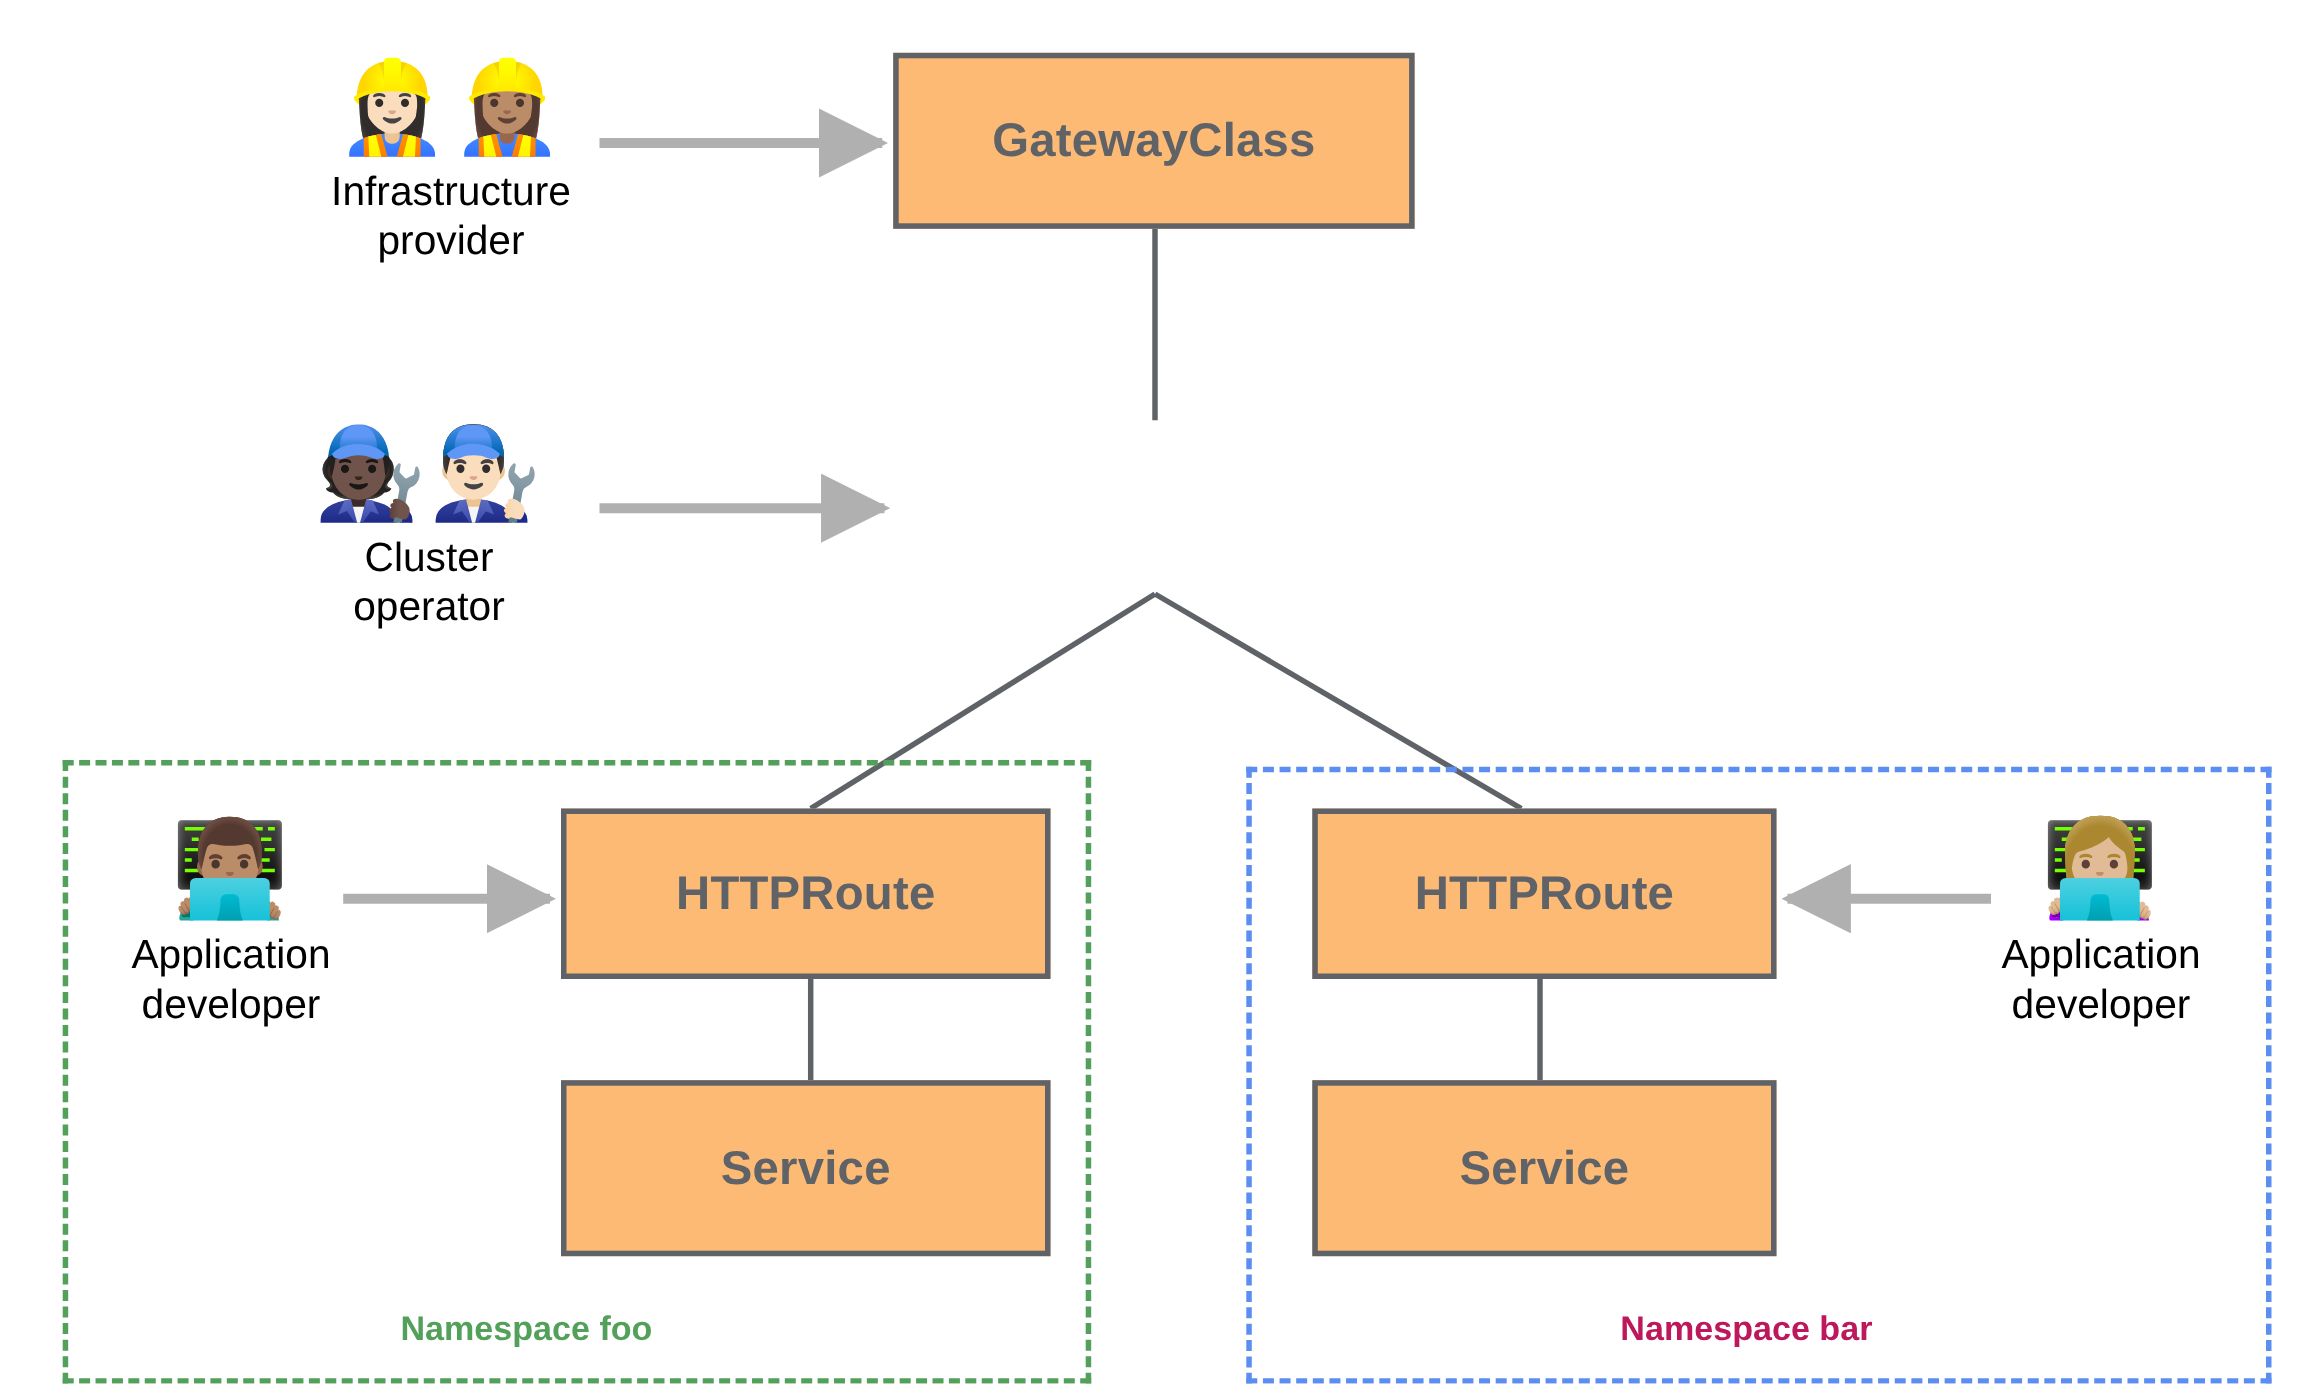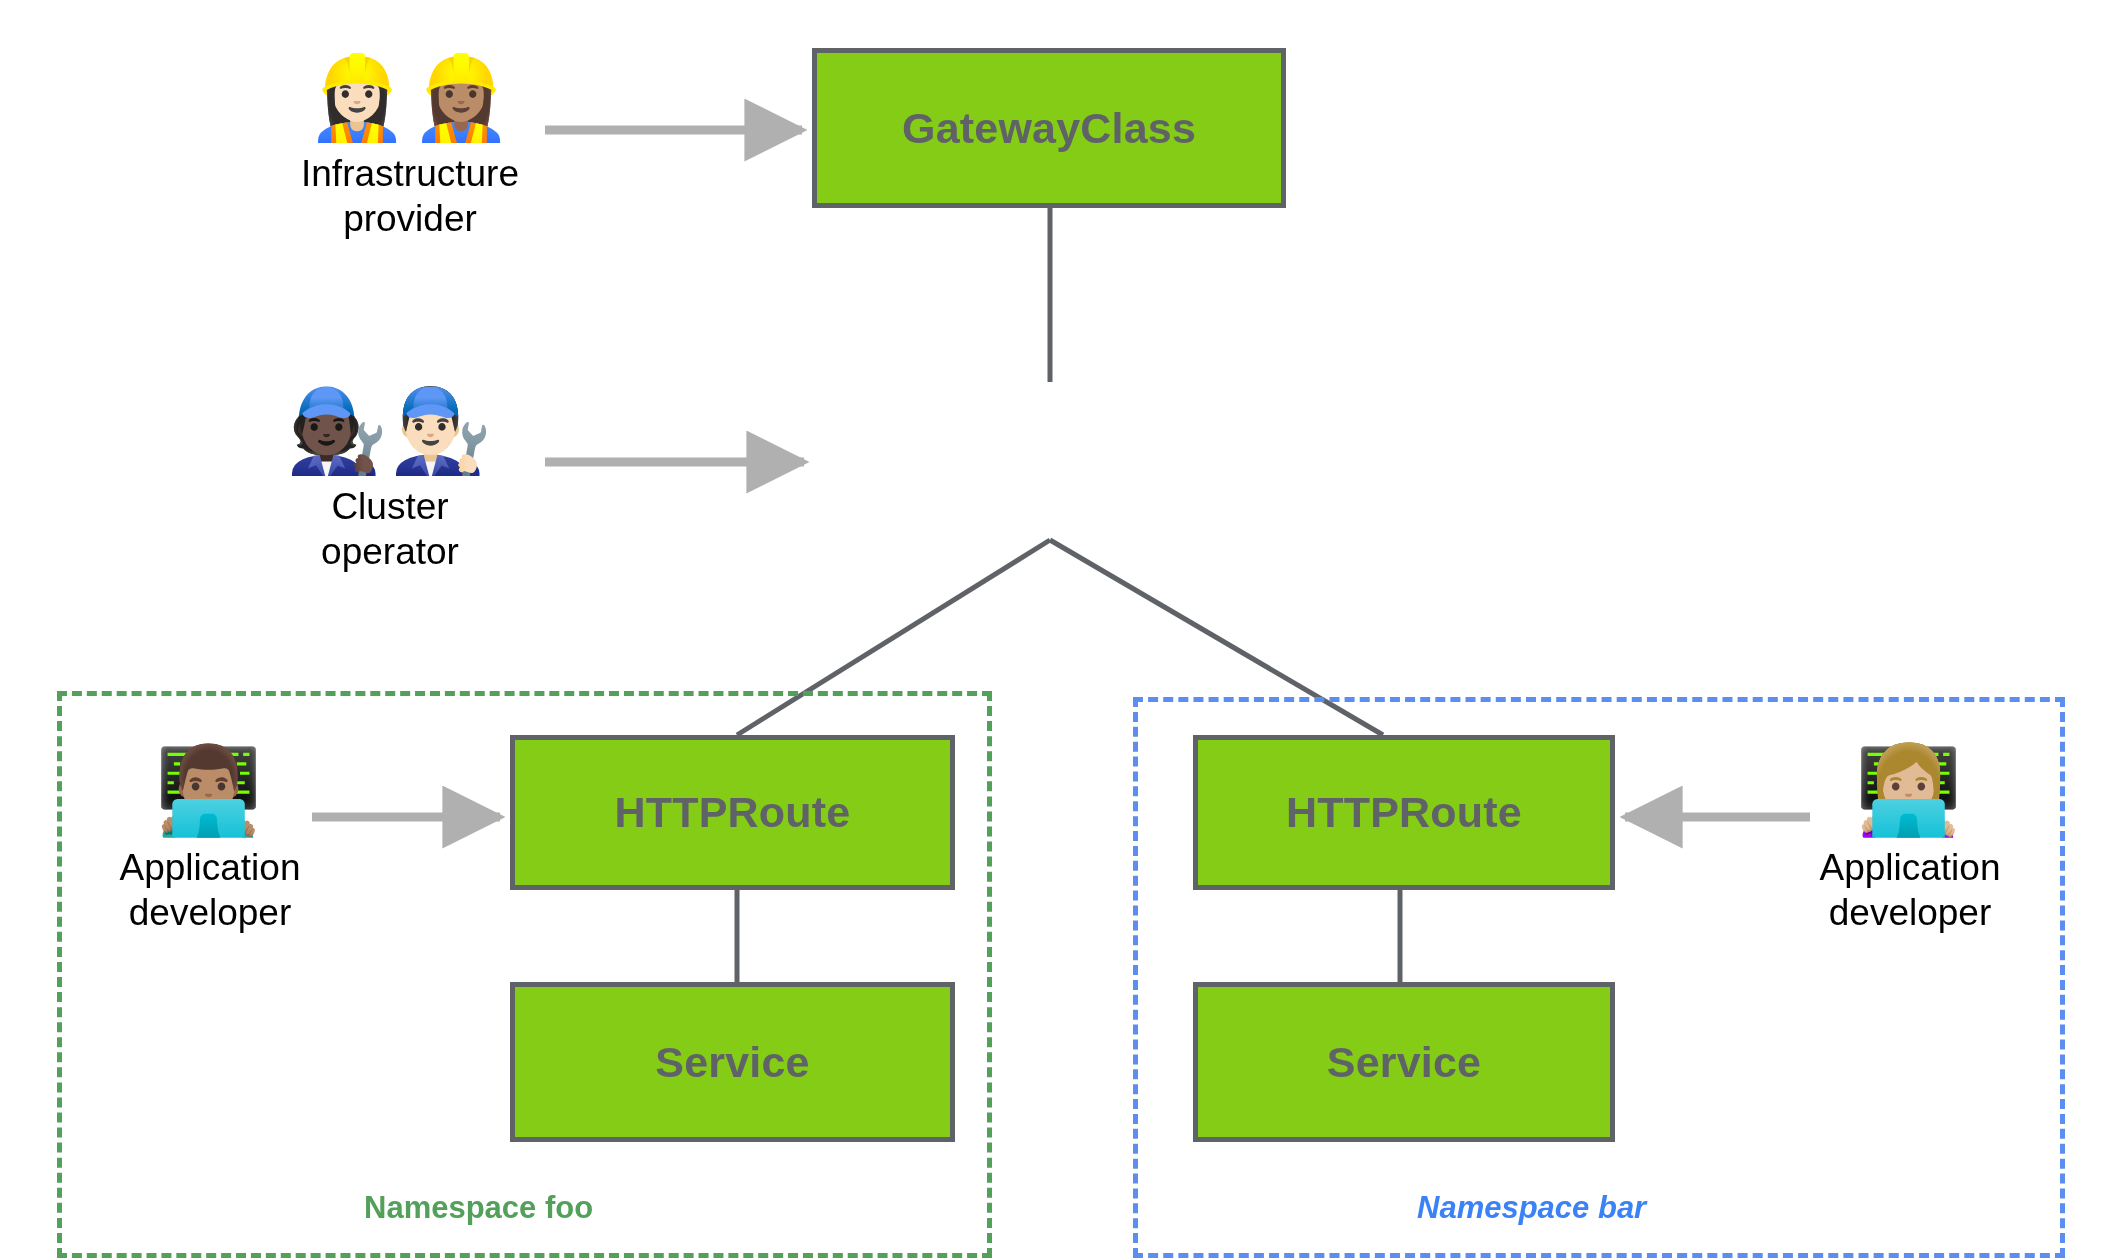--- a/index.html
+++ b/index.html
@@ -24,21 +24,21 @@
     width: 2112px;
     height: 1258px;
     pointer-events: none;
   }
 
   
   .res-box {
     position: absolute;
     box-sizing: border-box;
     border: 5px solid #5f6368;
-    background: #84cc16;
+    background: #fdba74;
     display: flex;
     align-items: center;
     justify-content: center;
     z-index: 3;
   }
   .res-label {
     font-size: 43px;
     font-weight: bold;
     color: #5f6368;
     letter-spacing: 0.2px;
@@ -117,21 +117,21 @@
 
     <line x1="312" y1="817" x2="500" y2="817" stroke="#b0b0b0" stroke-width="9" marker-end="url(#arrowheadGray)"></line>
 
     <line x1="1810" y1="817" x2="1625" y2="817" stroke="#b0b0b0" stroke-width="9" marker-end="url(#arrowheadGray)"></line>
   </svg>
 
   <div class="ns-box" style="left:57px; top:691px; width:935px; height:567px; border-color:#52a05a;"></div>
   <div class="ns-label" style="left:364px; top:1190px; color:#52a05a;">Namespace foo</div>
 
   <div class="ns-box" style="left:1133px; top:697px; width:932px; height:561px; border-color:#5b8ef0;"></div>
-  <div class="ns-label" style="left:1417px; top:1190px; color:#3b82f6;font-style:italic;">Namespace bar</div>
+  <div class="ns-label" style="left:1473px; top:1190px; color:#be185d;">Namespace bar</div>
 
   <div class="res-box" style="left:812px; top:48px; width:474px; height:160px;">
     <span class="res-label">GatewayClass</span>
   </div>
 
 
   <div class="res-box" style="left:510px; top:735px; width:445px; height:155px;">
     <span class="res-label">HTTPRoute</span>
   </div>
 

